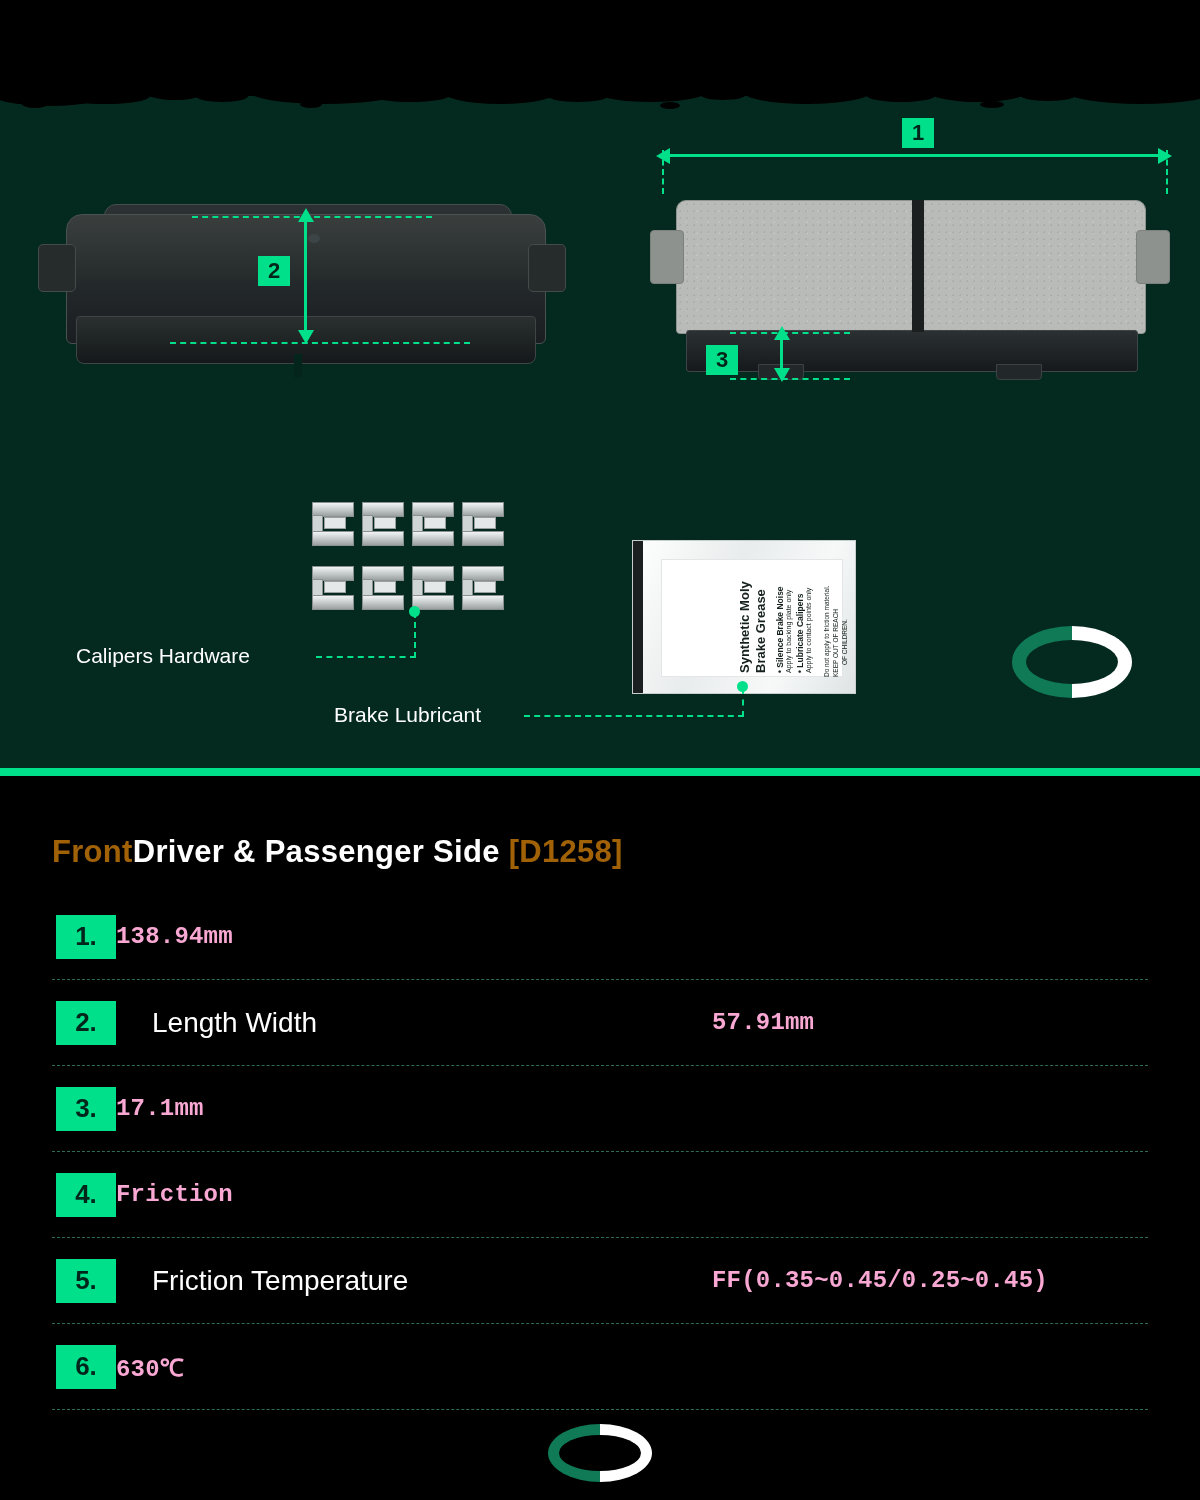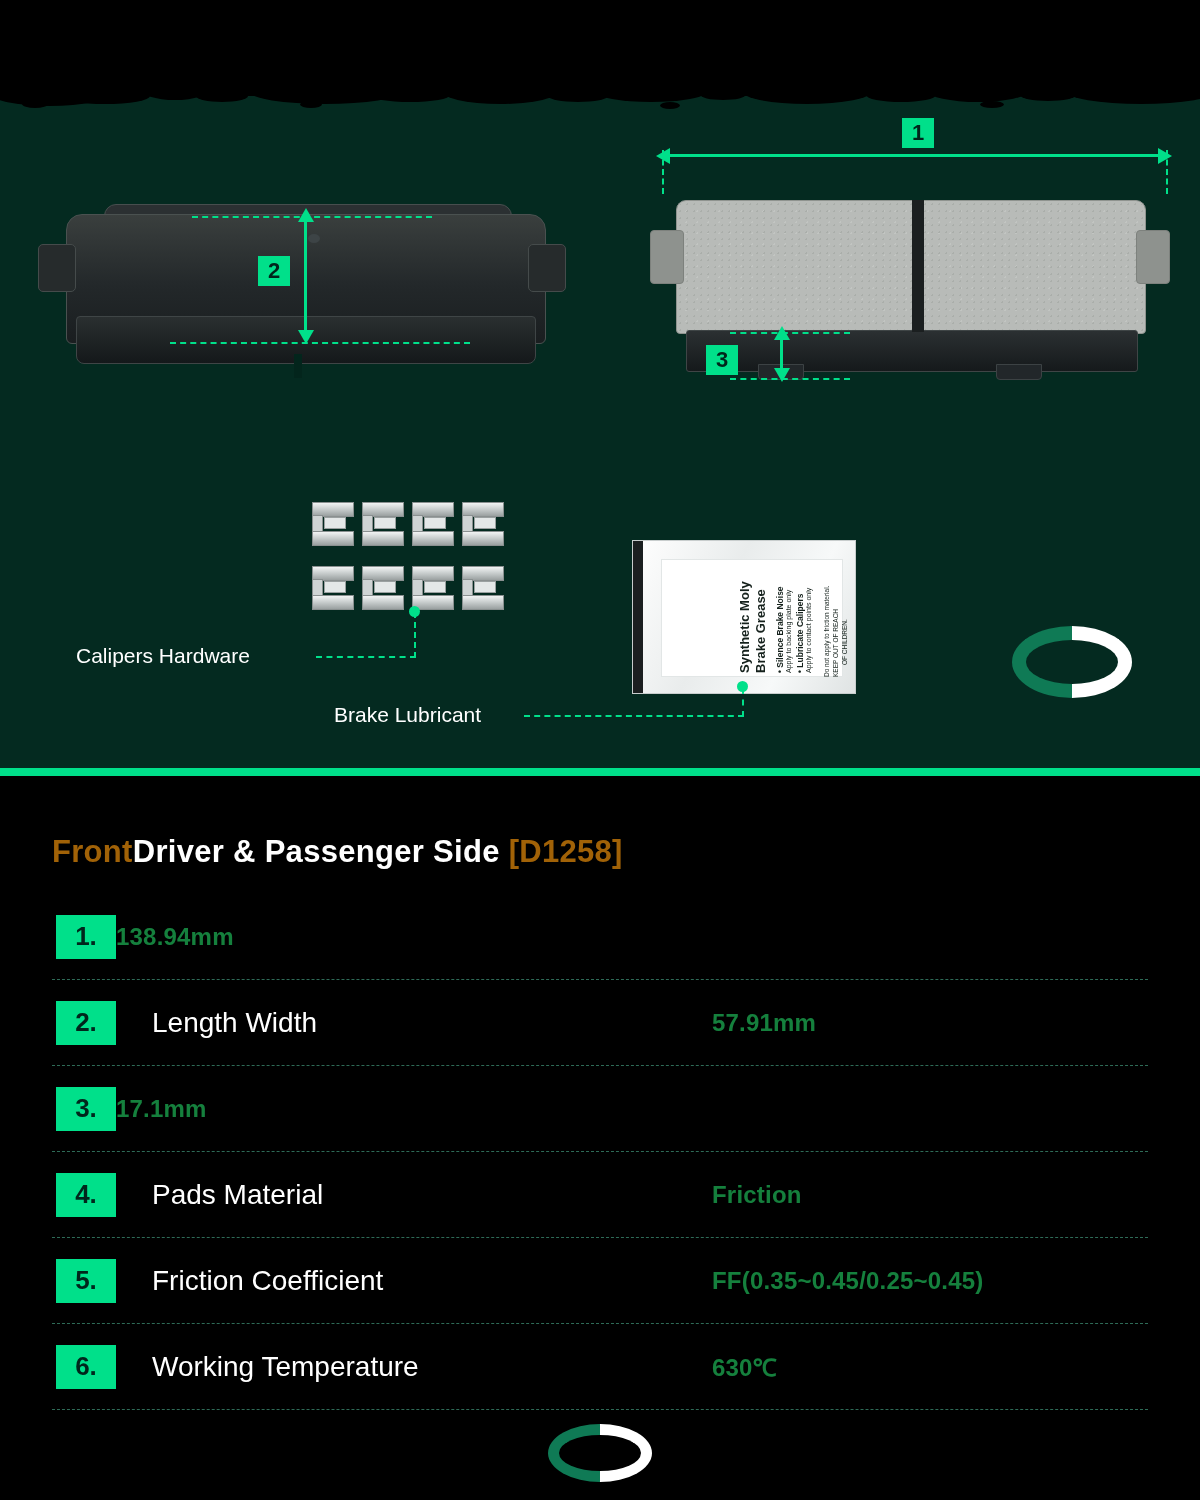--- a/index.html
+++ b/index.html
@@ -106,23 +106,24 @@
   .row-label {
     margin-left: 36px;
     font-size: 28px;
     color: #ffffff;
     font-weight: normal;
     width: 560px;
     flex: none;
   }
   .row-value {
     font-size: 24px;
-    color: #15803d;
+    color: #f9a8d4;
     font-weight: bold;
     letter-spacing: .2px;
+    font-family: Liberation Mono, monospace;
   }
 
   
   #bottom-logo {
     position: absolute;
     left: 548px;
     top: 1424px;
     width: 104px;
     height: 58px;
   }
@@ -629,33 +630,31 @@
         <div class="row-value">57.91mm</div>
       </div>
 
       <div class="spec-row">
         <div class="row-num">3.</div>
         <div class="row-value">17.1mm</div>
       </div>
 
       <div class="spec-row">
         <div class="row-num">4.</div>
-        <div class="row-label">Pads Material</div>
         <div class="row-value">Friction</div>
       </div>
 
       <div class="spec-row">
         <div class="row-num">5.</div>
-        <div class="row-label">Friction Coefficient</div>
+        <div class="row-label">Friction Temperature</div>
         <div class="row-value">FF(0.35~0.45/0.25~0.45)</div>
       </div>
 
       <div class="spec-row">
         <div class="row-num">6.</div>
-        <div class="row-label">Working Temperature</div>
         <div class="row-value">630℃</div>
       </div>
 
     </div>
   </div>
 
   <div id="bottom-logo" class="logo">
     <div class="arc-left"></div>
     <div class="arc-right"></div>
   </div>

